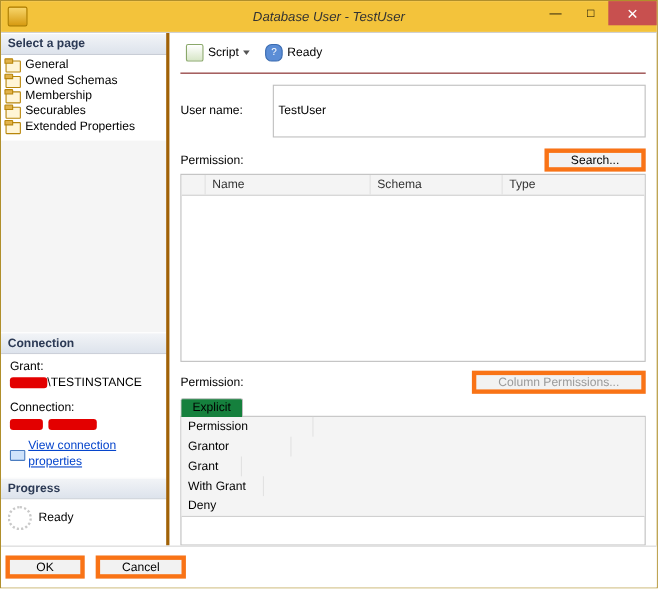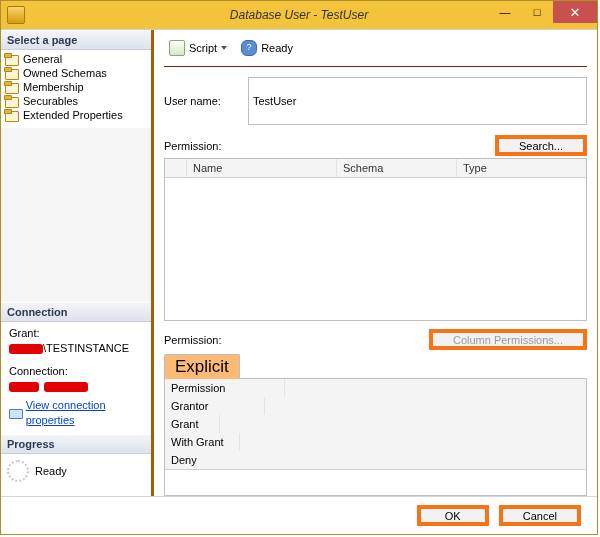--- a/index.html
+++ b/index.html
@@ -252,41 +252,40 @@
     margin-top:4px;
   }
   .tabstrip{
     display:flex;
     position:relative;
     z-index:1;
   }
   .tab{
     border:1px solid #bfbfbf;
     border-bottom:none;
-    background:#fdba74;
+    background:#15803d;
     padding:2px 10px;
     border-radius:2px 2px 0 0;
     margin-bottom:-1px;
-    font-size:17px;
+    font-size:11px;
   }
   .perm-grid{ height:116px; border:1px solid #bfbfbf; background:#fff;}
   .perm-header{
     display:flex;
     background:#f4f4f4;
     border-bottom:1px solid #d0d0d0;
     flex-direction:column;
   }
   .ph-cell{ padding:3px 6px; border-right:1px solid #e2e2e2; box-sizing:border-box;}
   
   .footer{
     flex:0 0 auto;
     border-top:1px solid #d6d6d6;
-    padding:8px 16px;
-    display:flex;
-    justify-content:flex-end;
+    padding:8px 4px;
+    display:flex;
     gap:10px;
     background:#fff;
   }
   .footer .btn{ min-width:72px; }
 </style>
 </head>
 <body>
 
 <div class="window">
 

